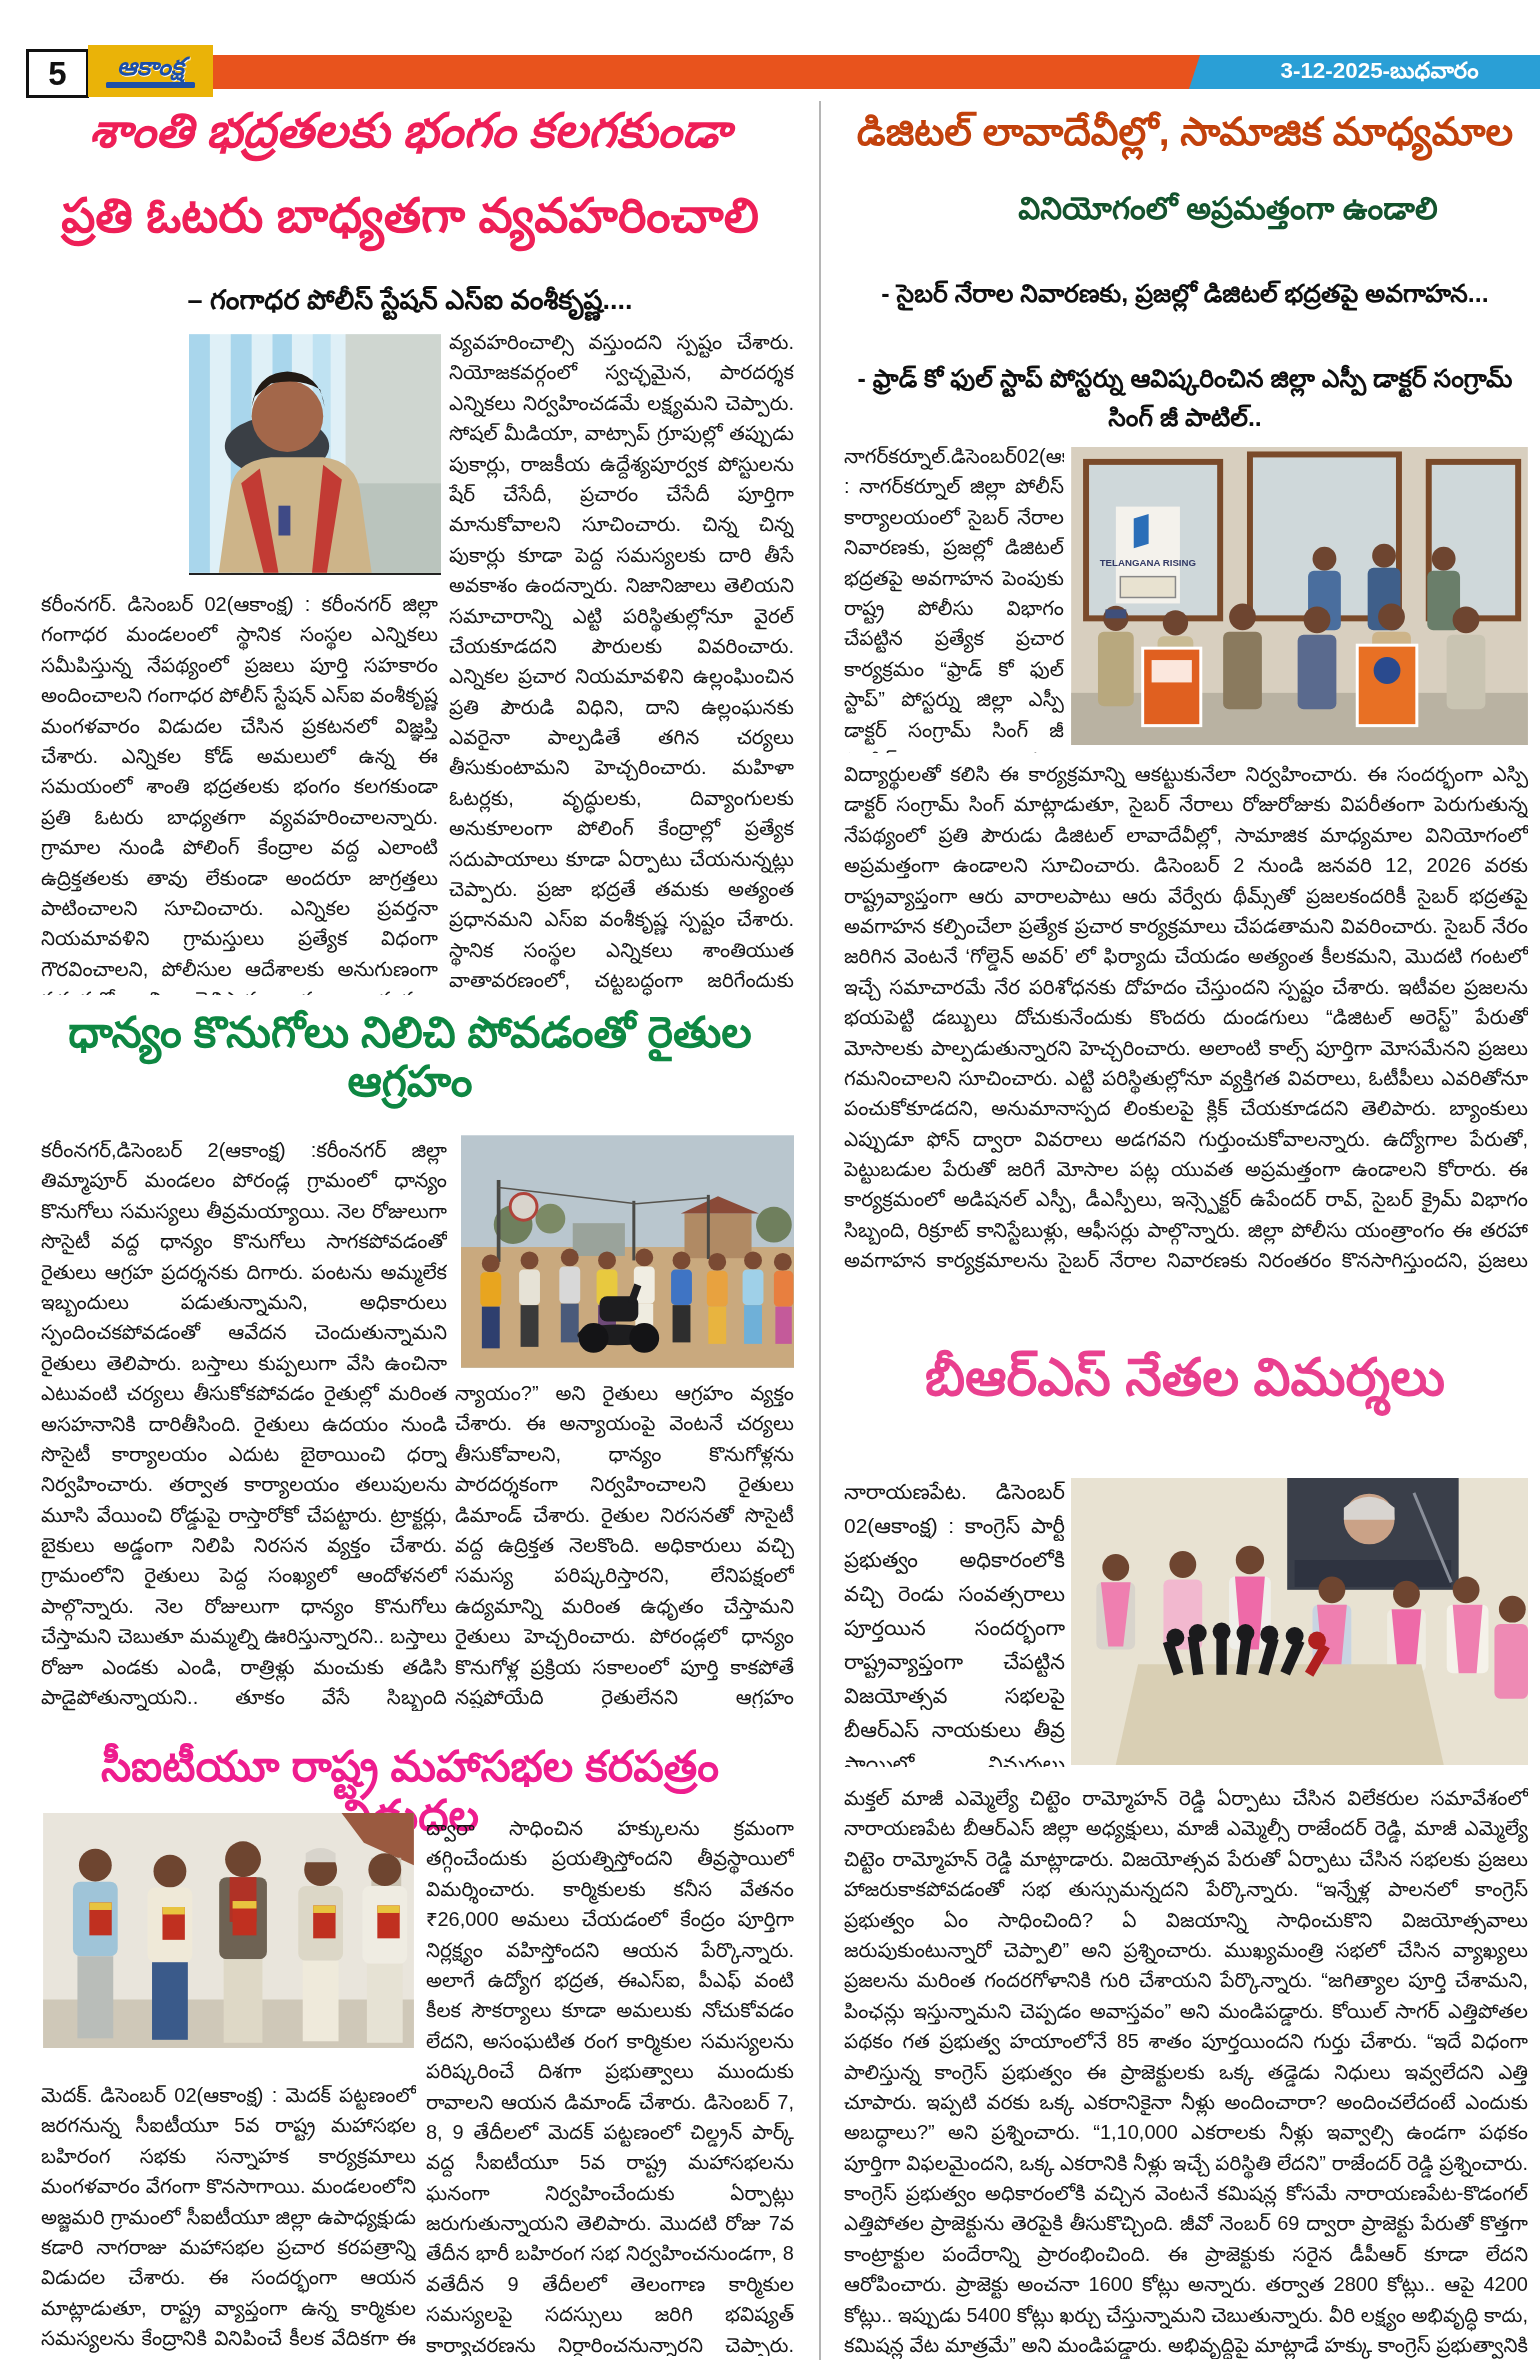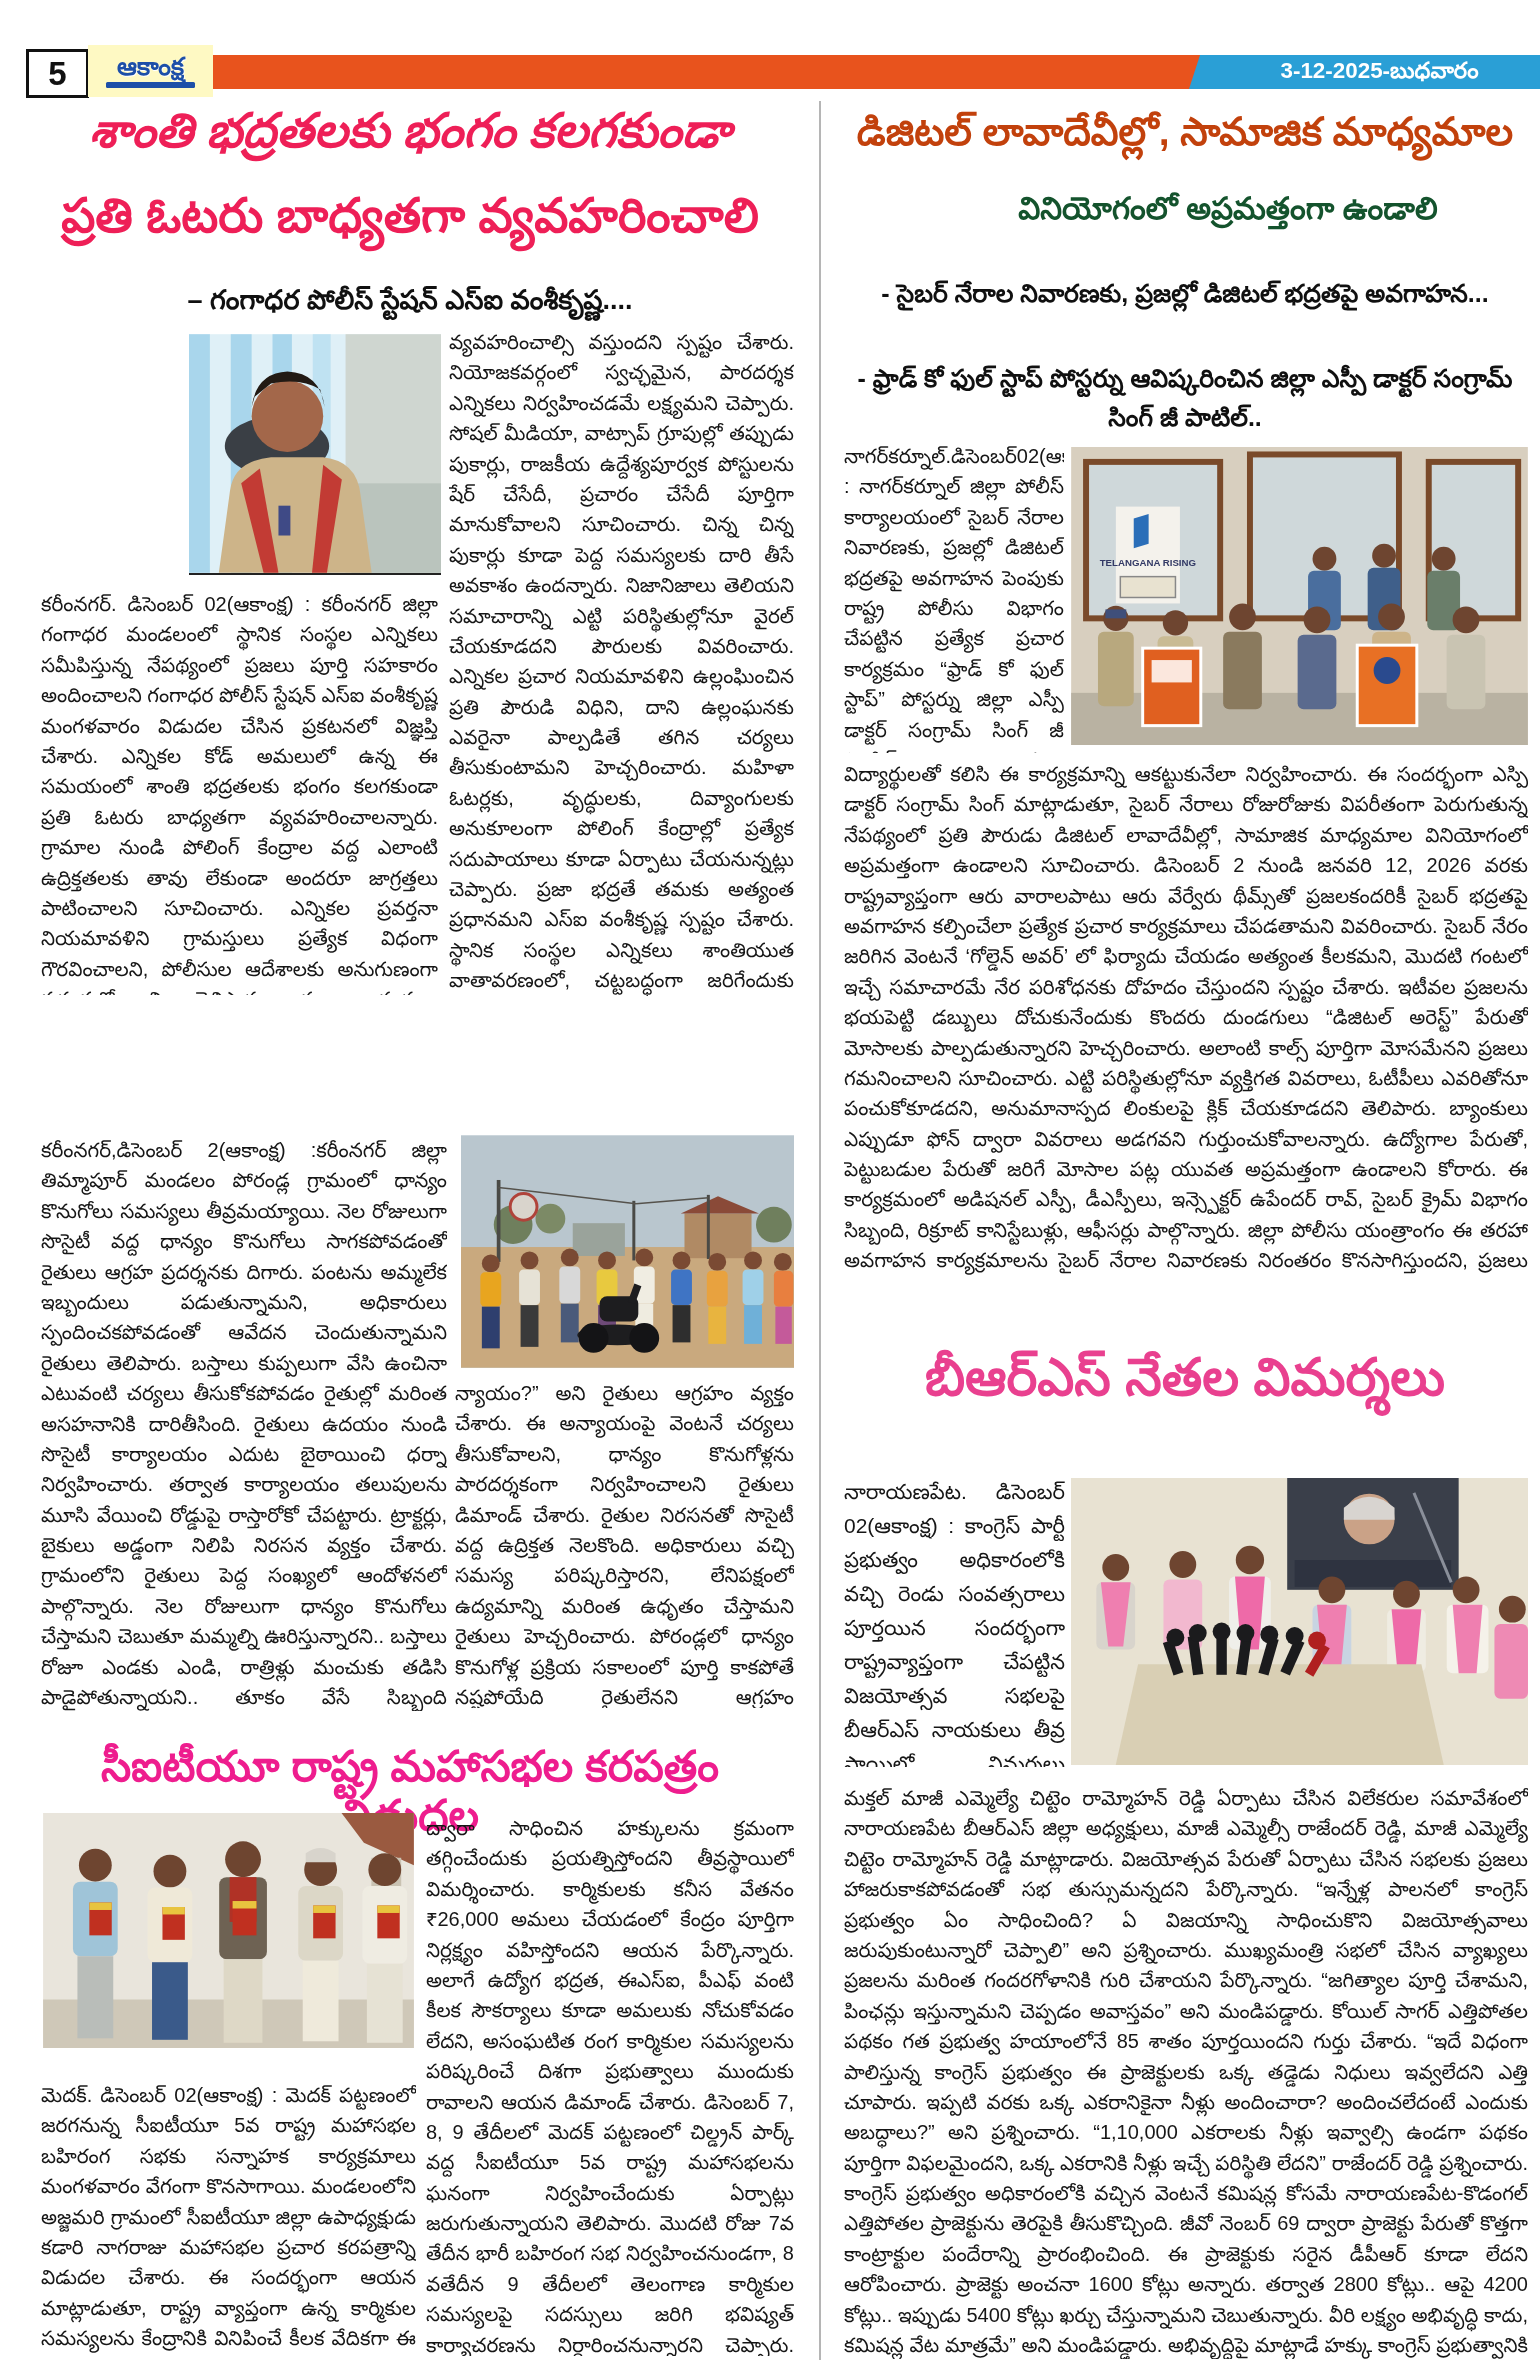--- a/index.html
+++ b/index.html
@@ -3,22 +3,22 @@
 <meta charset="utf-8">
 <style>
   html,body{margin:0;padding:0;background:#ffffff;}
   #paper{position:relative;width:1541px;height:2377px;background:#ffffff;overflow:hidden;
          font-family:"Liberation Sans",sans-serif;color:#141414;}
   .abs{position:absolute;}
   
   .topbar{left:26px;top:55px;width:1515px;height:34px;background:#e8531d;}
   .pagenum{left:26px;top:49px;width:57px;height:43px;background:#fff;border:3px solid #111;
            font-size:33px;font-weight:bold;display:flex;align-items:center;justify-content:center;color:#111;}
-  .logobox{left:88px;top:45px;width:125px;height:52px;background:#fef9c3;display:flex;flex-direction:column;
-           align-items:center;justify-content:center;}
+  .logobox{left:88px;top:45px;width:125px;height:52px;background:#eab308;display:flex;flex-direction:column;
+           align-items:center;justify-content:center;font-style:italic;}
   .logotext{font-size:25px;font-weight:800;color:#1d4fa8;line-height:1;text-shadow:0.7px 0.7px 0 #fff;}
   .logostrip{width:89px;height:6px;background:#1d4fa8;margin-top:3px;border-radius:1.5px;}
   .datewrap{left:1189px;top:55px;width:352px;height:34px;background:#2a9fd6;transform:skewX(-18deg);transform-origin:bottom right;}
   .datetext{left:1223px;top:58px;width:313px;height:30px;color:#ffffff;font-size:22.4px;font-weight:bold;text-align:center;}
   .vrule{left:819px;top:101px;width:1.5px;height:2259px;background:#b5b5b5;}
   
   .hl{text-align:center;font-weight:800;line-height:1.15;letter-spacing:0px;}
   .by{text-align:center;font-weight:800;color:#101010;}
   .col{text-align:justify;overflow:hidden;font-size:20px;line-height:1.52;color:#161616;}
   .photo{overflow:hidden;}
@@ -59,20 +59,21 @@
       <path d="M84 98 Q90 52 132 50 Q176 52 182 98 L176 74 Q150 58 110 66 L88 84 Z" fill="#221a14"></path>
       <path d="M95 180 L120 320 L100 320 L70 200 Z" fill="#c23b34"></path>
       <path d="M180 175 L165 320 L185 320 L205 195 Z" fill="#c23b34"></path>
       <rect x="120" y="230" width="16" height="40" fill="#3f4a86"></rect>
     </svg>
   </div>
 
   <div class="abs col" style="left:41px;top:589px;width:397px;height:406px;">కరీంనగర్. డిసెంబర్ 02(ఆకాంక్ష) : కరీంనగర్ జిల్లా గంగాధర మండలంలో స్థానిక సంస్థల ఎన్నికలు సమీపిస్తున్న నేపథ్యంలో ప్రజలు పూర్తి సహకారం అందించాలని గంగాధర పోలీస్ స్టేషన్ ఎస్ఐ వంశీకృష్ణ మంగళవారం విడుదల చేసిన ప్రకటనలో విజ్ఞప్తి చేశారు. ఎన్నికల కోడ్ అమలులో ఉన్న ఈ సమయంలో శాంతి భద్రతలకు భంగం కలగకుండా ప్రతి ఓటరు బాధ్యతగా వ్యవహరించాలన్నారు. గ్రామాల నుండి పోలింగ్ కేంద్రాల వద్ద ఎలాంటి ఉద్రిక్తతలకు తావు లేకుండా అందరూ జాగ్రత్తలు పాటించాలని సూచించారు. ఎన్నికల ప్రవర్తనా నియమావళిని గ్రామస్తులు ప్రత్యేక విధంగా గౌరవించాలని, పోలీసుల ఆదేశాలకు అనుగుణంగా నడుచుకోవాలని తెలిపారు. డబ్బు, మద్యం, బహుమతులు తీసుకొని ఎన్నికల నిబంధనలను ఉల్లంఘించడం, స్వీకరించడం చట్టవిరుద్ధమైన నేరమని ఎస్ఐ వంశీకృష్ణ హెచ్చరించారు. ఓటర్లను ఆకర్షించేందుకు కొందరు అభ్యర్థులు, కార్యకర్తలు అనుసరిస్తున్న పోకడలపై పోలీసులు గట్టి నిఘా పెట్టినట్లు తెలిపారు. ఎవరైనా ఈ తరహా చర్యల్లో పాల్గొంటే వారిపై కఠినంగా</div>
   <div class="abs col" style="left:449px;top:327px;width:345px;height:669px;">వ్యవహరించాల్సి వస్తుందని స్పష్టం చేశారు. నియోజకవర్గంలో స్వచ్ఛమైన, పారదర్శక ఎన్నికలు నిర్వహించడమే లక్ష్యమని చెప్పారు. సోషల్ మీడియా, వాట్సాప్ గ్రూపుల్లో తప్పుడు పుకార్లు, రాజకీయ ఉద్దేశ్యపూర్వక పోస్టులను షేర్ చేసేదీ, ప్రచారం చేసేదీ పూర్తిగా మానుకోవాలని సూచించారు. చిన్న చిన్న పుకార్లు కూడా పెద్ద సమస్యలకు దారి తీసే అవకాశం ఉందన్నారు. నిజానిజాలు తెలియని సమాచారాన్ని ఎట్టి పరిస్థితుల్లోనూ వైరల్ చేయకూడదని పౌరులకు వివరించారు. ఎన్నికల ప్రచార నియమావళిని ఉల్లంఘించిన ప్రతి పౌరుడి విధిని, దాని ఉల్లంఘనకు ఎవరైనా పాల్పడితే తగిన చర్యలు తీసుకుంటామని హెచ్చరించారు. మహిళా ఓటర్లకు, వృద్ధులకు, దివ్యాంగులకు అనుకూలంగా పోలింగ్ కేంద్రాల్లో ప్రత్యేక సదుపాయాలు కూడా ఏర్పాటు చేయనున్నట్లు చెప్పారు. ప్రజా భద్రతే తమకు అత్యంత ప్రధానమని ఎస్ఐ వంశీకృష్ణ స్పష్టం చేశారు. స్థానిక సంస్థల ఎన్నికలు శాంతియుత వాతావరణంలో, చట్టబద్ధంగా జరిగేందుకు ప్రజలు, అధికారులు, పోలీసులు సమన్వయంతో పనిచేయాలని ఎస్ఐ వంశీకృష్ణ కోరారు.</div>
 
+  <div class="abs hl" style="left:26px;top:1008px;width:768px;font-size:43px;color:#0e8742;">ధాన్యం కొనుగోలు నిలిచి పోవడంతో రైతుల ఆగ్రహం</div>
 
   <div class="abs photo" style="left:461px;top:1135px;width:333px;height:233px;">
     <svg width="333" height="233" viewBox="0 0 447 312">
       <rect width="447" height="312" fill="#b9c6ce"></rect>
       <rect y="150" width="447" height="162" fill="#c9a97e"></rect>
       <rect x="300" y="105" width="90" height="60" fill="#b08a64"></rect>
         <path d="M295 105 L345 82 L400 105 Z" fill="#8a4a38"></path>
       <rect x="150" y="118" width="70" height="44" fill="#9aa39b"></rect>
       <circle cx="70" cy="120" r="26" fill="#6f7f5d"></circle>
         <circle cx="120" cy="112" r="20" fill="#7c8a66"></circle>

